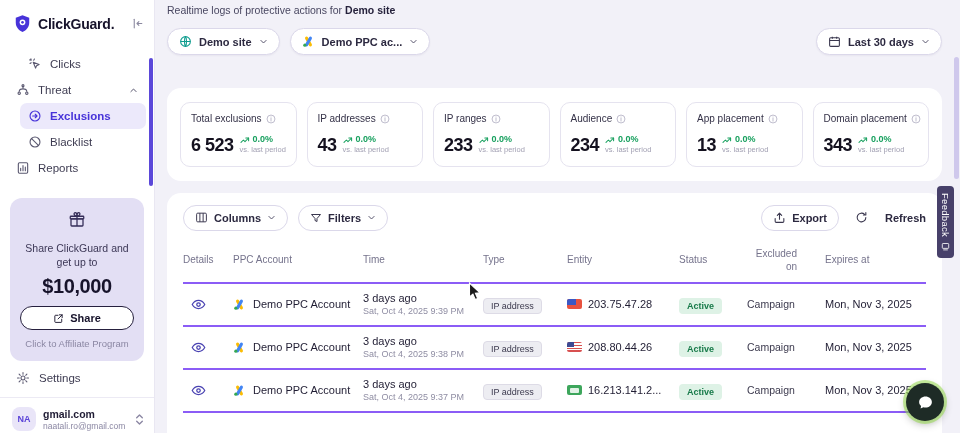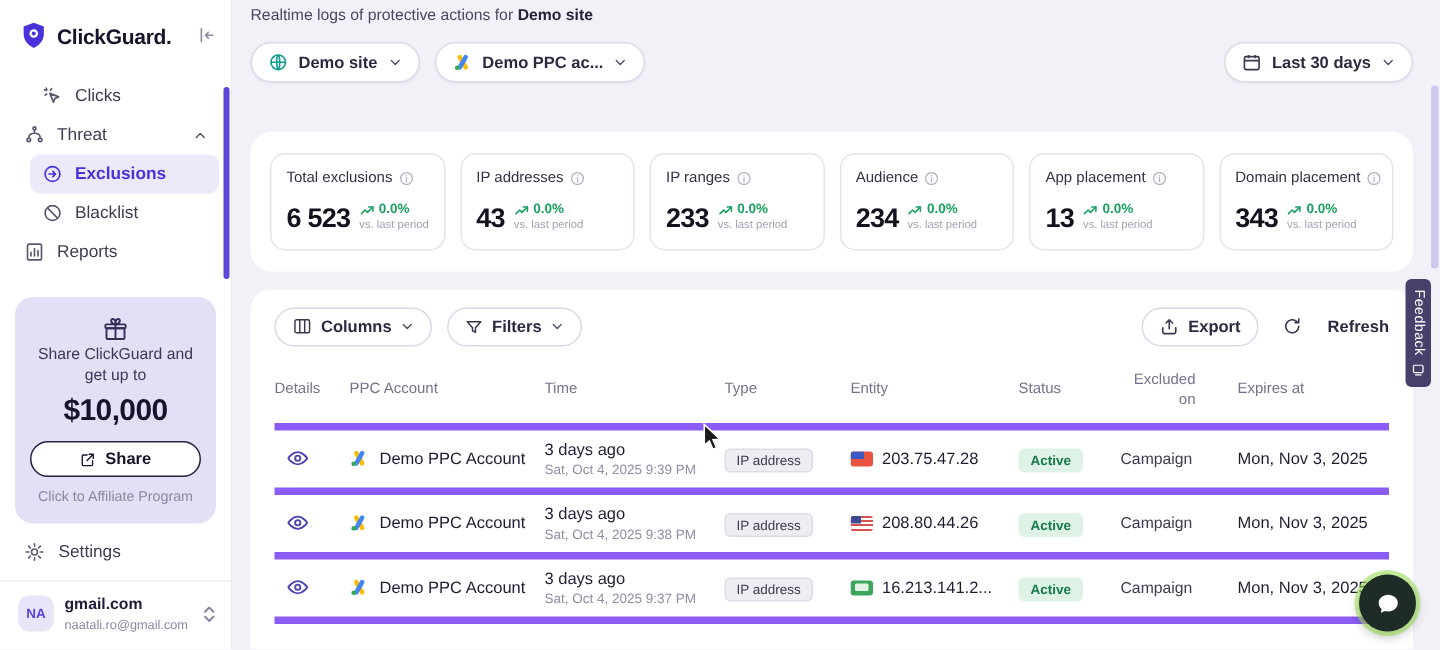--- a/index.html
+++ b/index.html
@@ -30,21 +30,21 @@
   .nav-item.child { margin-left:12px; }
   .nav-item.active { background:#ece9fb; color:#4733d9; font-weight:bold; }
   .nav-item.active .nicon { color:#4733d9; }
   .nav-caret { margin-left:auto; color:#55526b; display:flex; }
 
   .promo {
     margin:17px 10px 0; background:#e3dff4; border-radius:12px;
     padding:13px 10px 12px; text-align:center;
   }
   .promo-gift { display:flex; justify-content:center; color:#352d58; }
-  .promo-text { font-size:10.5px; line-height:1.35; margin-top:0; color:#3c3756; }
+  .promo-text { font-size:10.5px; line-height:1.35; margin-top:12px; color:#3c3756; }
   .promo-amount { font-size:20px; font-weight:bold; color:#17132b; margin:6px 0 8px; letter-spacing:-0.4px; }
   .share-btn {
     background:#fff; border:1px solid #26203e; border-radius:14px; height:24px; width:100%;
     display:flex; align-items:center; justify-content:center; gap:6px;
     font-size:11px; font-weight:bold; color:#17132b; cursor:pointer;
   }
   .affiliate { font-size:9.5px; color:#8b87a3; margin-top:8px; cursor:pointer; }
 
   .settings-row {
     margin-top:auto; display:flex; align-items:center; gap:9px;
@@ -97,21 +97,21 @@
   .export-btn { margin-left:auto; margin-right:16px; }
   .refresh-btn {
     display:inline-flex; align-items:center; gap:17px; font-size:11px; font-weight:bold;
     color:#2c2940; border:none; background:none; cursor:pointer;
   }
 
   .grid-row { display:grid; grid-template-columns:50px 130px 120px 84px 112px 68px 78px 1fr; align-items:center; }
   .thead { margin-top:16px; padding-bottom:9px; font-size:10px; color:#75738c; }
   .thead .th { white-space:nowrap; }
   .thead .th-wrap { white-space:normal; max-width:50px; line-height:1.3; text-align:right; justify-self:start; }
-  .tr { border-top:5px solid #8b5cf6; height:43px; }
+  .tr { border-top:2px solid #8b5cf6; height:43px; }
   .tr.partial { height:12px; }
   .td-details { padding-left:8px; display:flex; cursor:pointer; }
   .td-account { display:flex; align-items:center; gap:7px; font-size:11px; color:#201d33; white-space:nowrap; overflow:hidden; }
   .td-time .rel { font-size:11px; color:#201d33; }
   .td-time .abs { font-size:9px; color:#8f8da3; margin-top:2px; white-space:nowrap; }
   .type-badge {
     display:inline-block; background:#ededf2; border:1px solid #dddbe6; border-radius:4px;
     padding:2px 7px; font-size:9px; color:#3c3a4e; white-space:nowrap;
   }
   .td-entity { display:flex; align-items:center; gap:6px; font-size:11px; color:#201d33; white-space:nowrap; overflow:hidden; }

